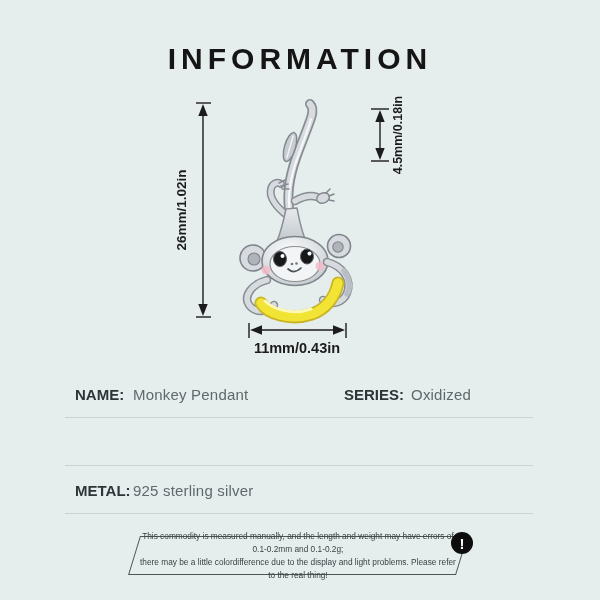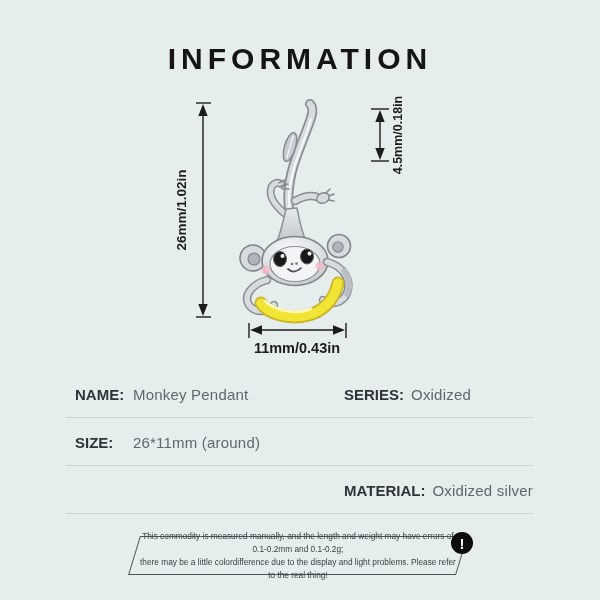--- a/index.html
+++ b/index.html
@@ -169,28 +169,25 @@
   <div class="info-row">
     <div class="cell left">
       <span class="lbl">NAME:</span><span class="val">Monkey Pendant</span>
     </div>
     <div class="cell right">
       <span class="lbl">SERIES:</span><span class="val">Oxidized</span>
     </div>
   </div>
   <div class="divider"></div>
   <div class="info-row">
-    <div class="cell left">
-      <span class="lbl">SIZE:</span><span class="val">26*11mm (around)</span>
-    </div>
   </div>
   <div class="divider"></div>
   <div class="info-row">
-    <div class="cell right">
-      <span class="lbl">MATERIAL:</span><span class="val">Oxidized silver</span>
+    <div class="cell left">
+      <span class="lbl">METAL:</span><span class="val">925 sterling silver</span>
     </div>
   </div>
   <div class="divider"></div>
 </div>
 
 <div class="disclaimer">
   <div class="disclaimer-inner">
     <div>This commodity is measured manually, and the length and weight may have errors of 0.1-0.2mm and 0.1-0.2g;</div>
     <div>there may be a little colordifference due to the display and light problems. Please refer to the real thing!</div>
   </div>

